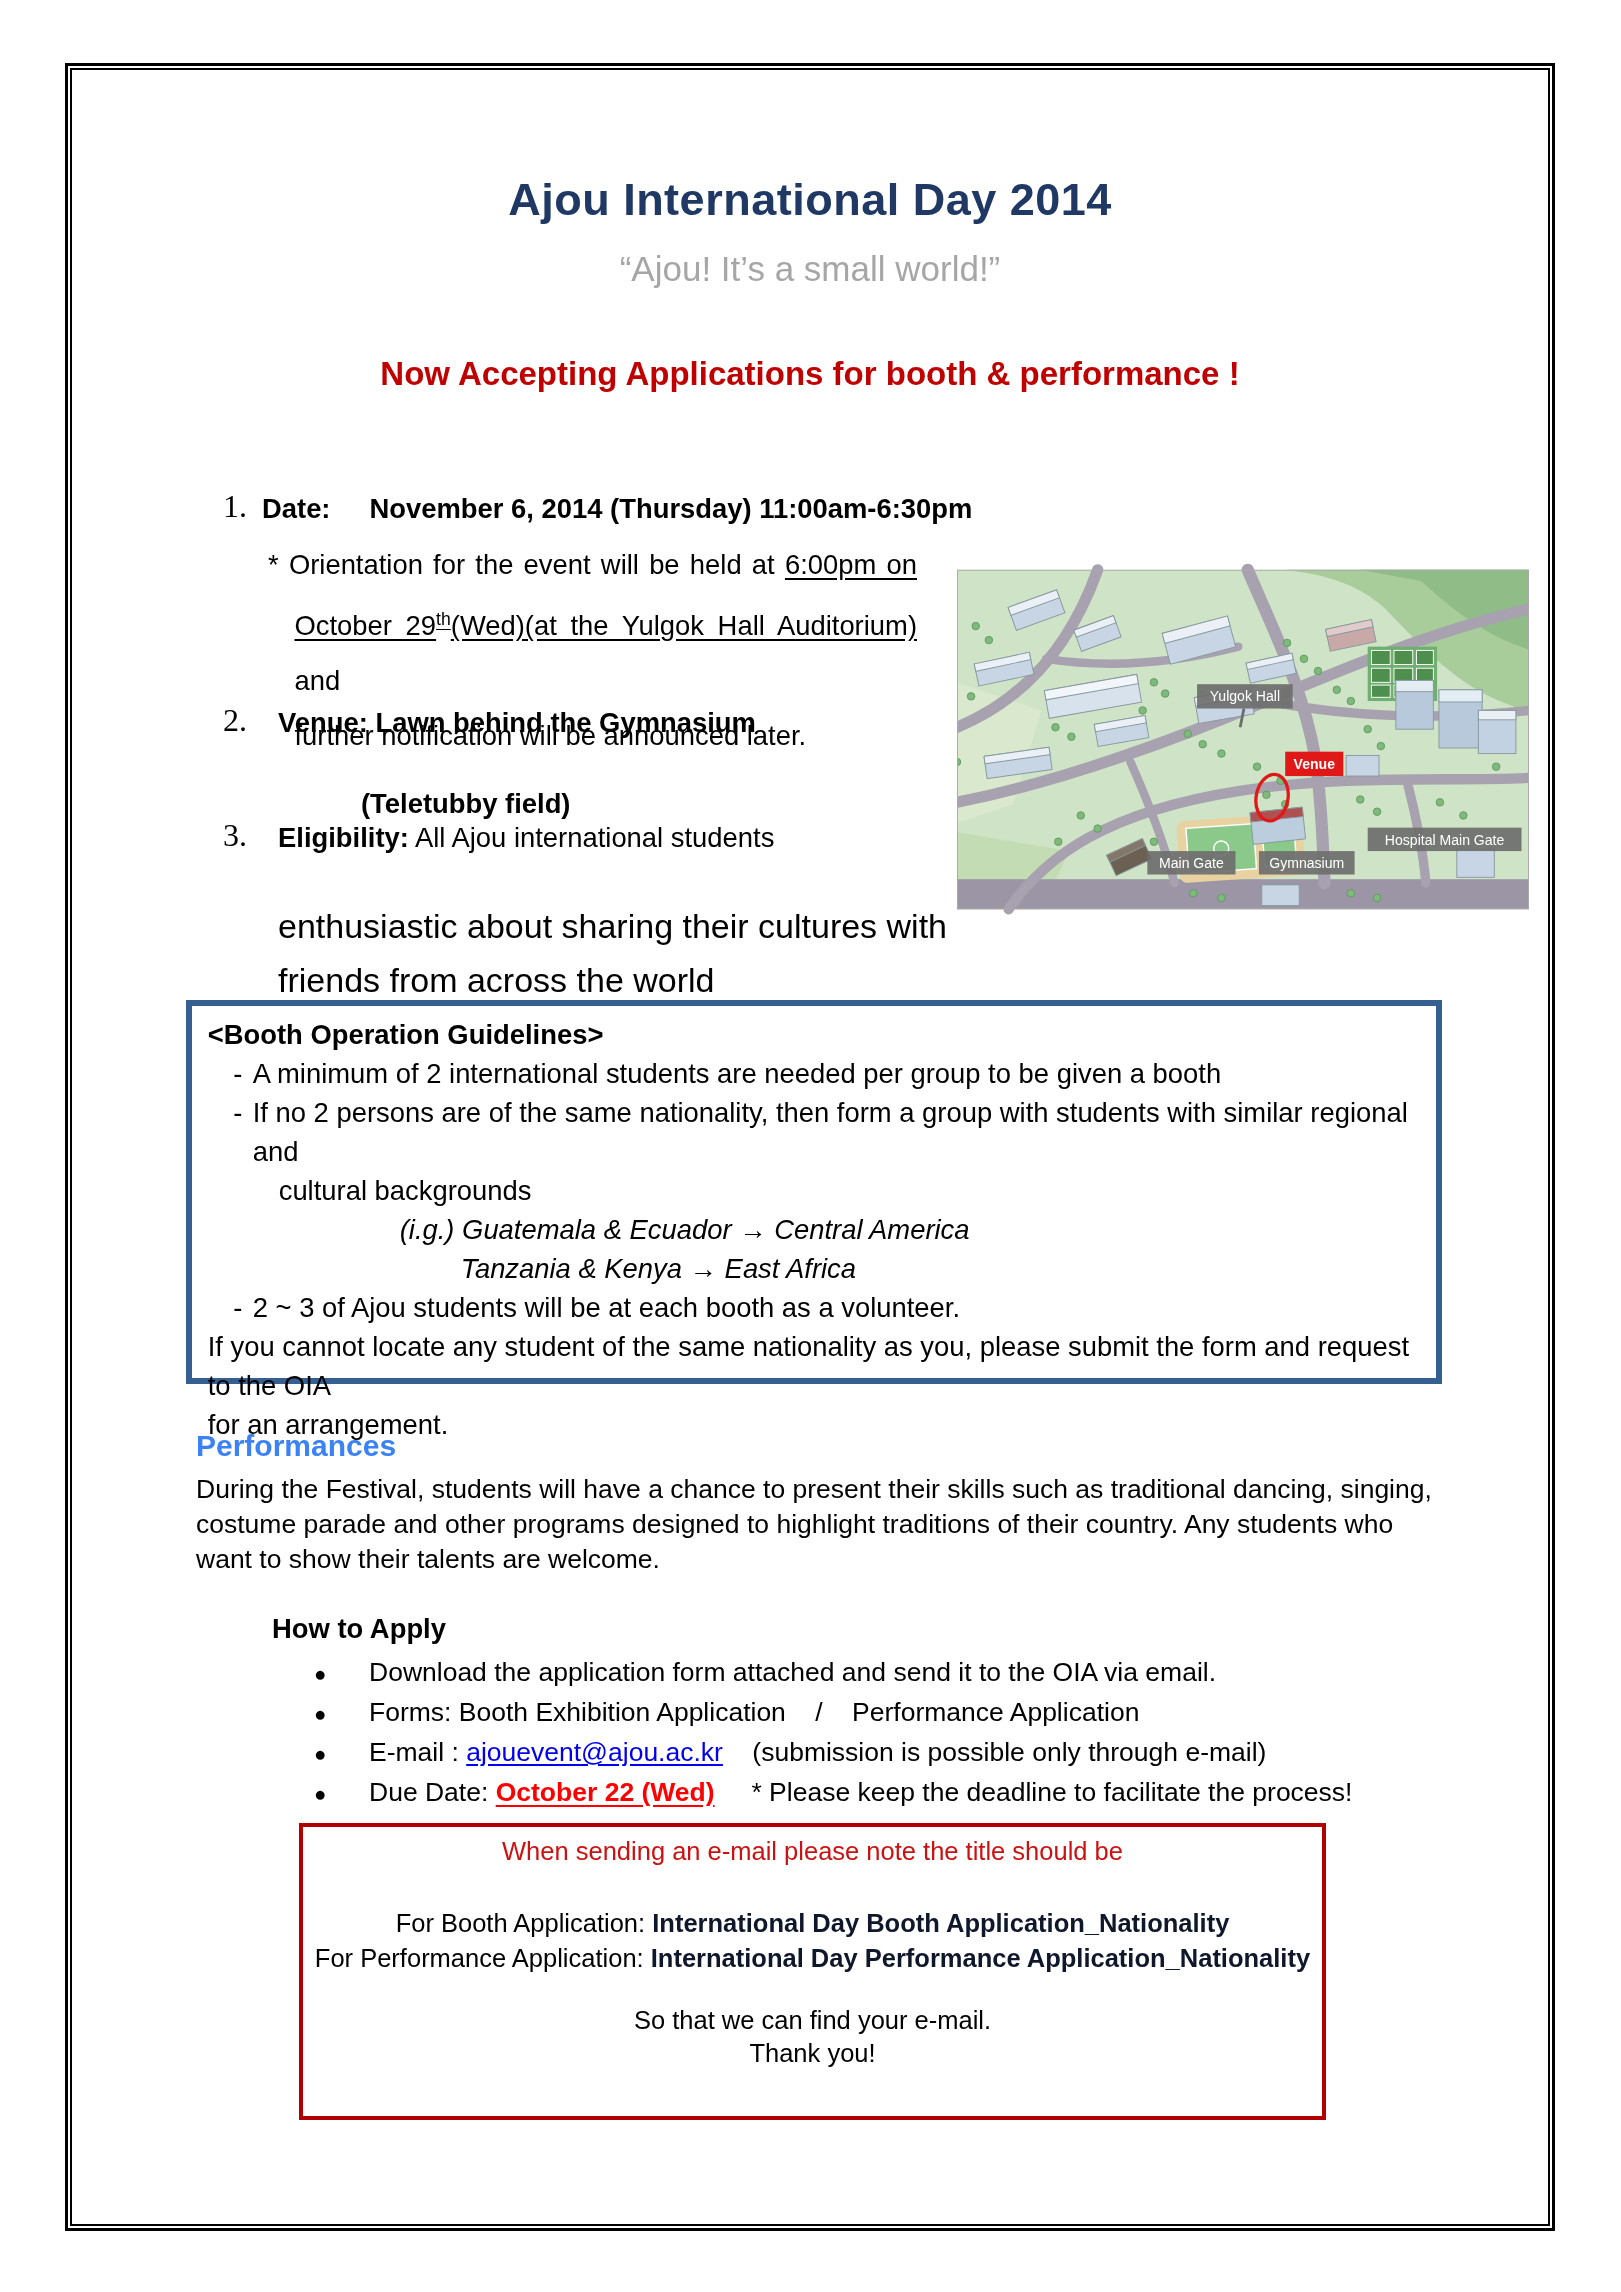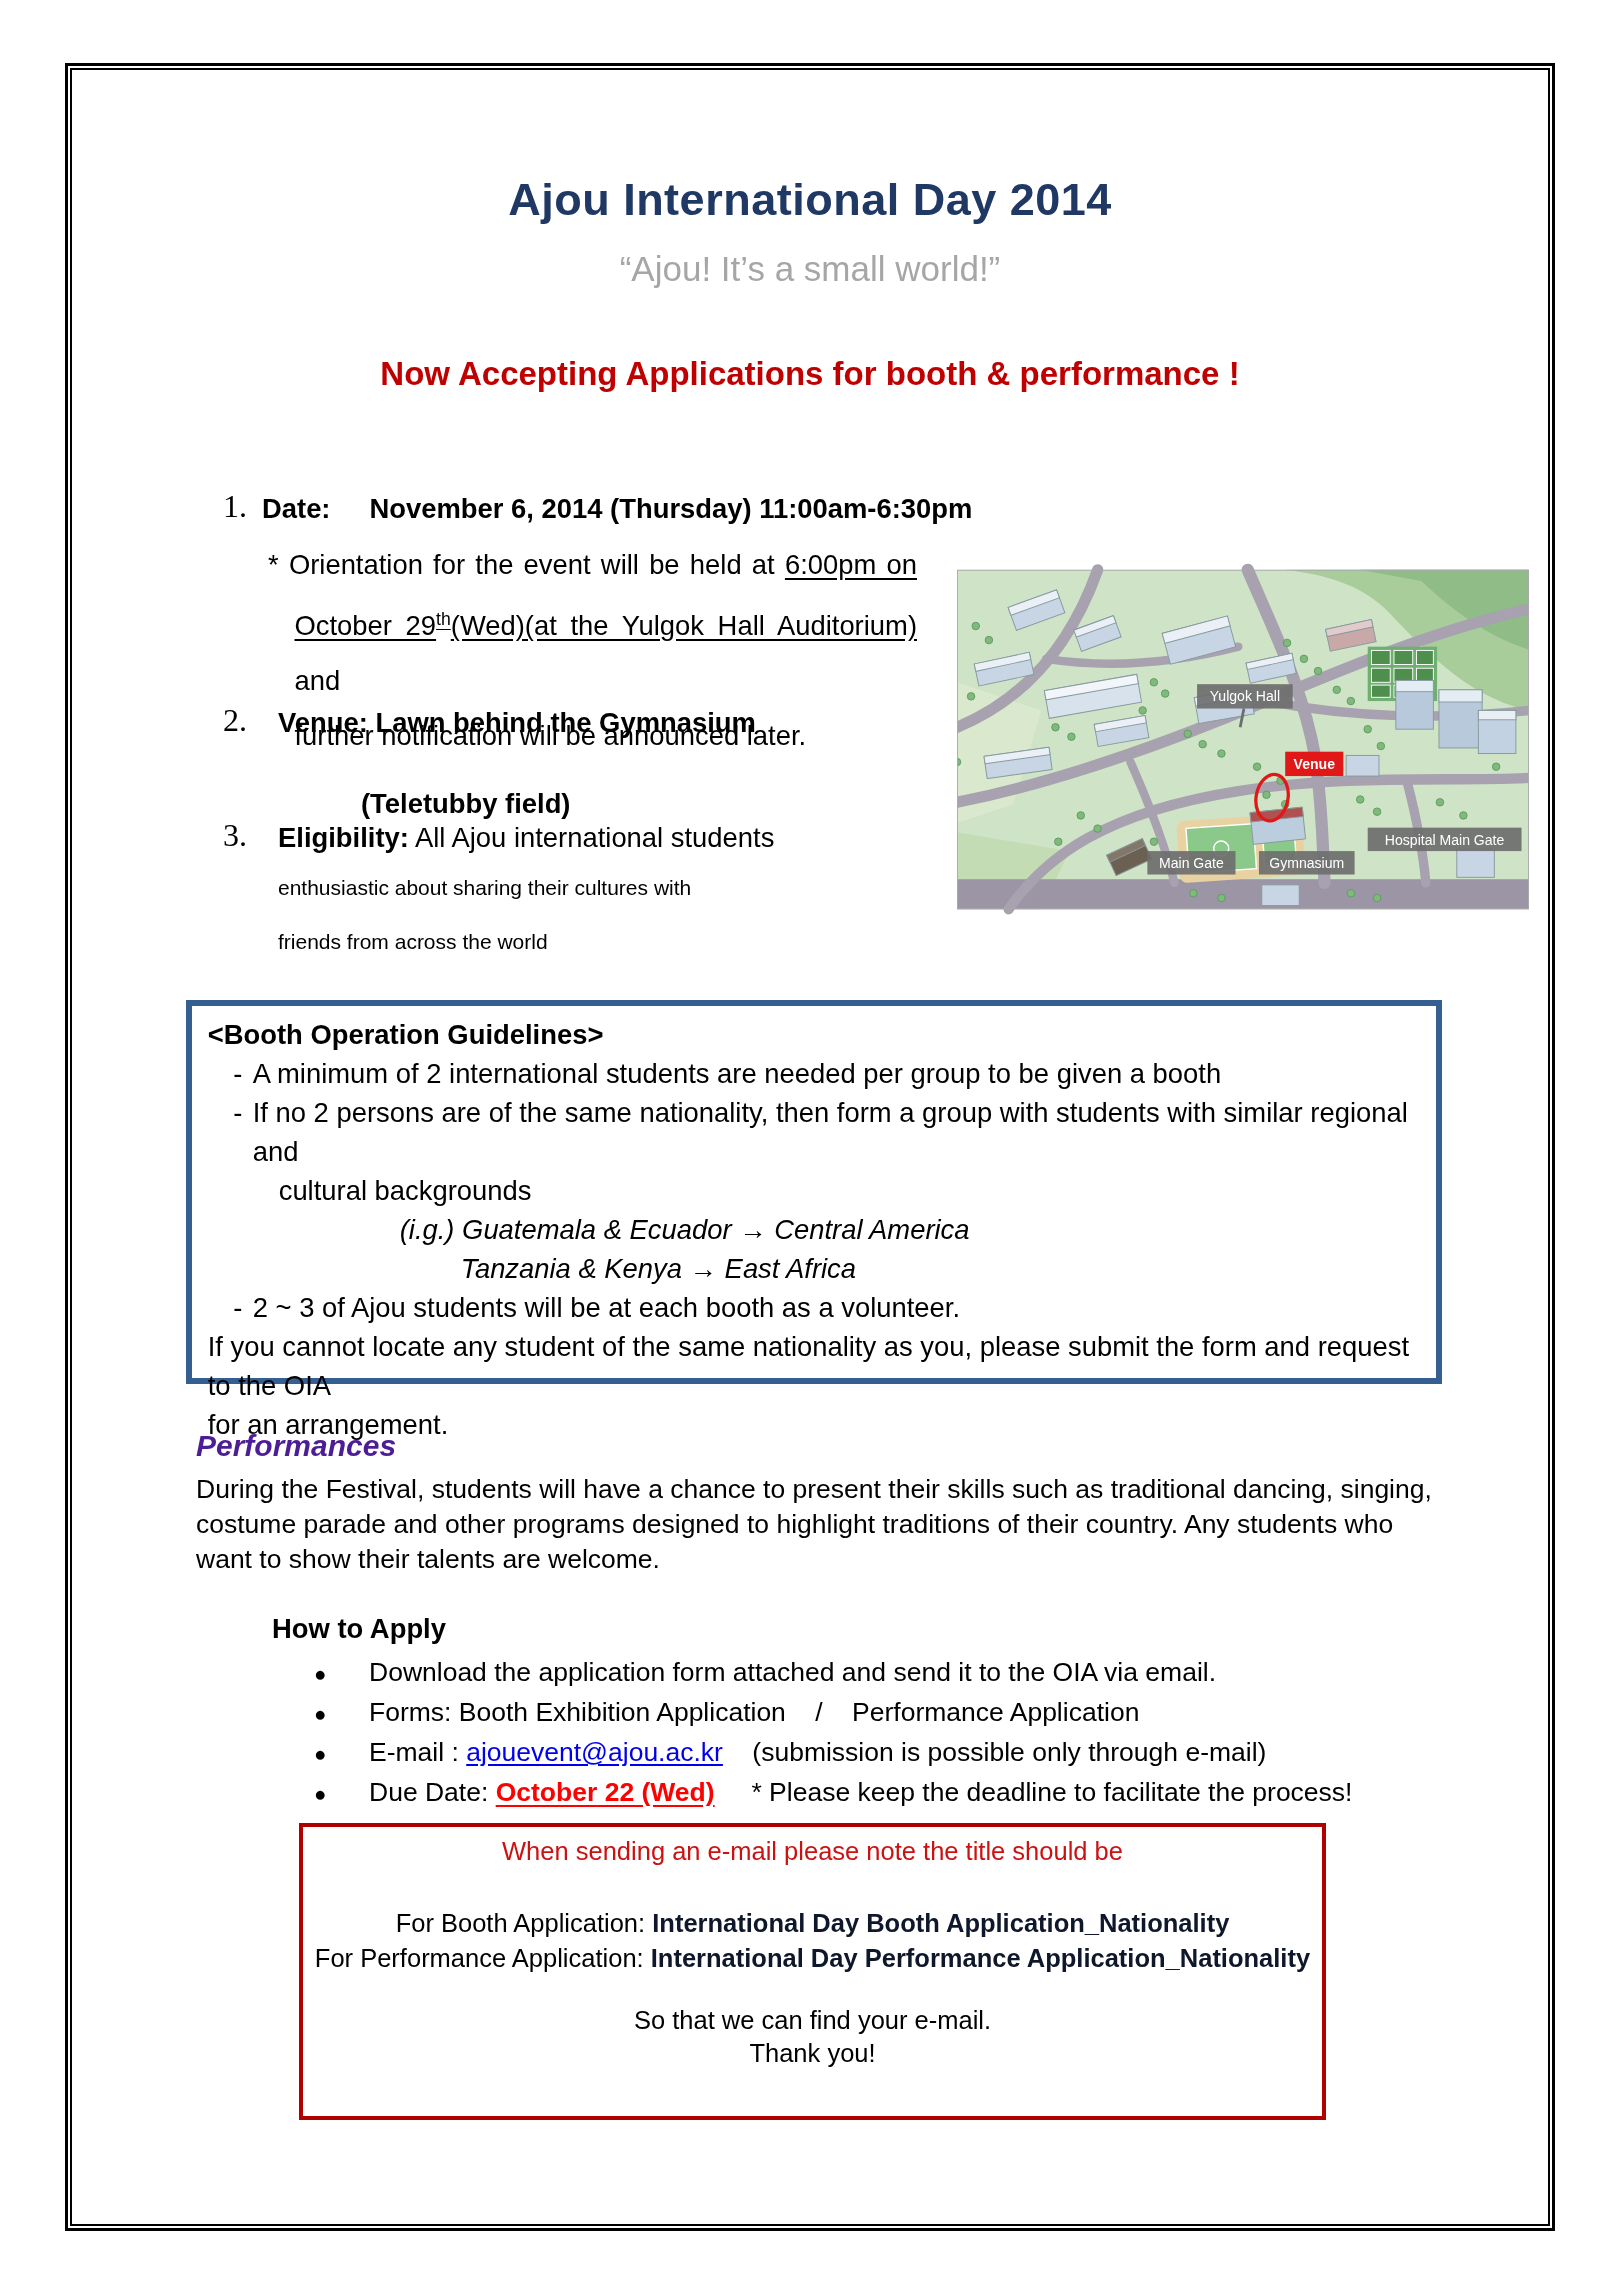--- a/index.html
+++ b/index.html
@@ -22,21 +22,21 @@
     content:""; position:absolute; inset:2px; border:2px solid #000;
   }
 
   .centerband { left:65px; width:1490px; text-align:center; }
   .doc-title  { top:174px; font-size:45px; font-weight:bold; color:#1F3864; letter-spacing:0.5px; }
   .doc-subtitle { top:249px; font-size:35px; color:#A6A6A6; }
   .banner { top:355px; font-size:33px; font-weight:bold; color:#C00000; }
 
   .num { font-family:"Liberation Serif", serif; font-size:32px; }
   .itm { font-size:27.4px; font-weight:bold; }
-  .body28 { font-size:21px; }
+  .body28 { font-size:34px;margin-top:31px; }
 
   .note-block { left:268px; top:537px; width:649px; font-size:27.4px; line-height:55px; }
   .jline { text-align:justify; text-align-last:justify; }
   .hang { padding-left:26.5px; }
   .u { text-decoration:underline; text-underline-offset:3.9px; }
   sup { font-size:17.6px; }
 
   .elig-val { font-weight:normal; white-space:pre-wrap; }
 
   
@@ -51,21 +51,21 @@
     font-size:27.4px; line-height:39px;
   }
   .gtitle { font-weight:bold; }
   .grow { display:flex; }
   .gdash { width:45px; padding-left:25.5px; flex:0 0 auto; }
   .gcont { padding-left:71px; }
   .gex { font-style:italic; }
   .gex1 { padding-left:192px; }
   .gex2 { padding-left:253px; }
 
-  .perf-head { left:196px; top:1429px; font-size:30px; font-weight:bold; color:#4c1d95;font-style:italic; }
+  .perf-head { left:196px; top:1429px; font-size:30px; font-weight:bold; color:#3b82f6; }
   .perf-body { left:196px; top:1472px; width:1243px; font-size:26.5px; line-height:35px; }
 
   .apply-head { left:272px; top:1613px; font-size:27.4px; font-weight:bold; }
   .bullets { left:314px; top:1653px; width:1157px; font-size:26.5px; line-height:39px; }
   .brow { display:flex; align-items:baseline; }
   .bglyph { width:55px; flex:0 0 auto; font-size:20.6px; }
   .pre { white-space:pre-wrap; }
   a.email-link { color:#0000EE; text-decoration:underline; text-underline-offset:2.9px; cursor:pointer; }
   .due-red { color:#FF0000; font-weight:bold; text-decoration:underline; text-underline-offset:3.9px; }
 

